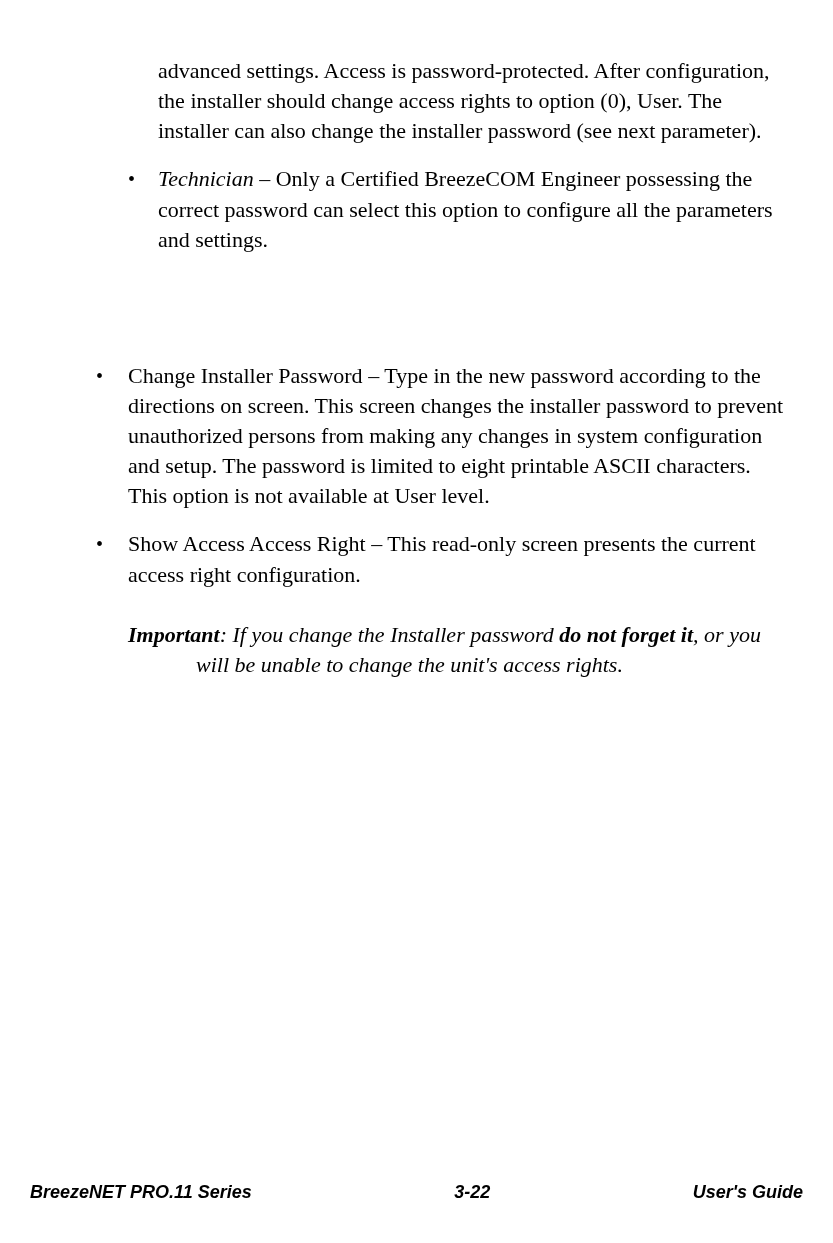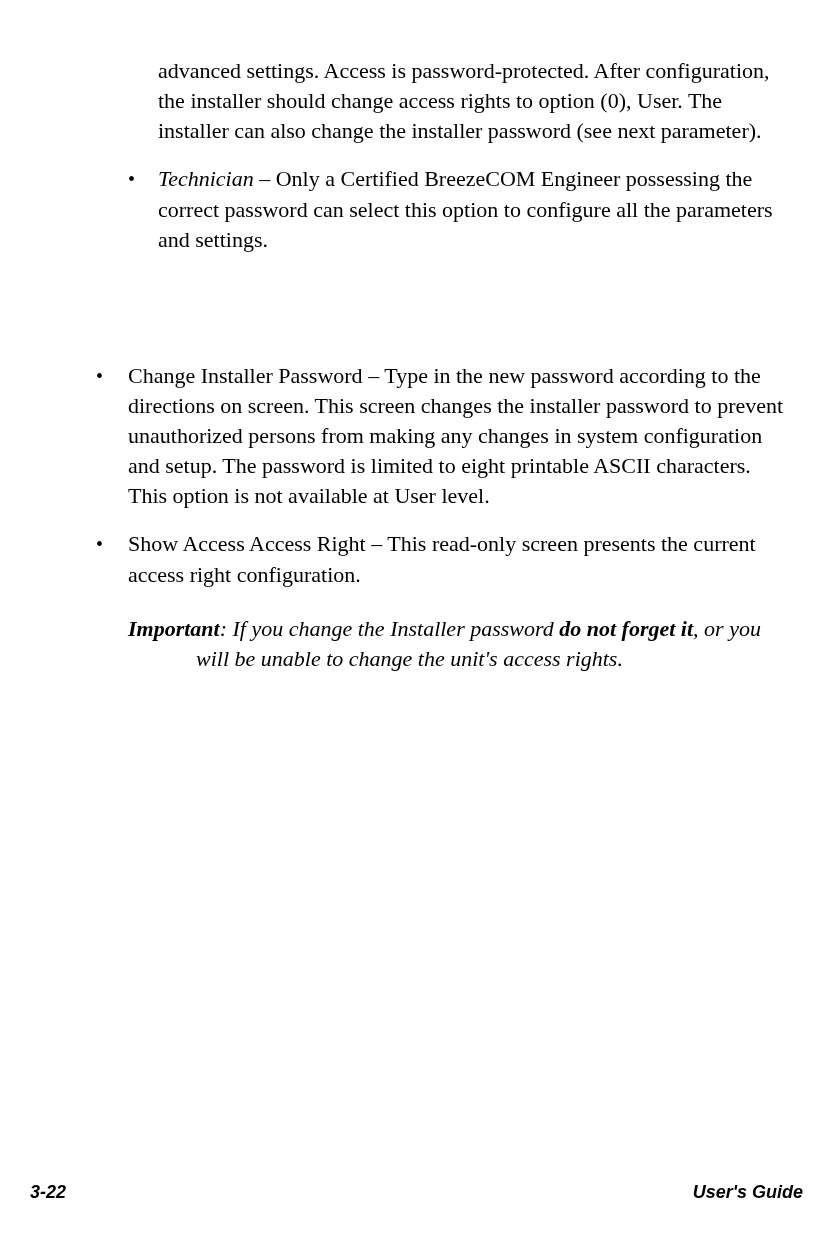--- a/index.html
+++ b/index.html
@@ -53,21 +53,21 @@
     }
     .section-gap {
       height: 88px;
     }
     .important {
       font-size: 22px;
       line-height: 1.37;
       padding-left: 40px;
       text-indent: -68px;
       margin-left: 28px;
-      margin-top: 24px;
+      margin-top: 30px;
     }
     .footer {
       position: absolute;
       bottom: 40px;
       left: 30px;
       right: 30px;
       display: flex;
       justify-content: space-between;
       font-family: Arial, Helvetica, sans-serif;
       font-weight: bold;
@@ -108,15 +108,16 @@
     </div>
   </div>
 
   <div class="important">
     <span class="bolditalic">Important</span><span class="italic">: If you change the Installer password </span><span class="bolditalic">do not forget it</span><span class="italic">, or you will be unable to change the unit's access rights.</span>
   </div>
 
 </div>
 
 <div class="footer">
+  <span>BreezeNET PRO.11 Series</span>
   <span>3-22</span>
   <span>User's Guide</span>
 </div>
 
 </body></html>

